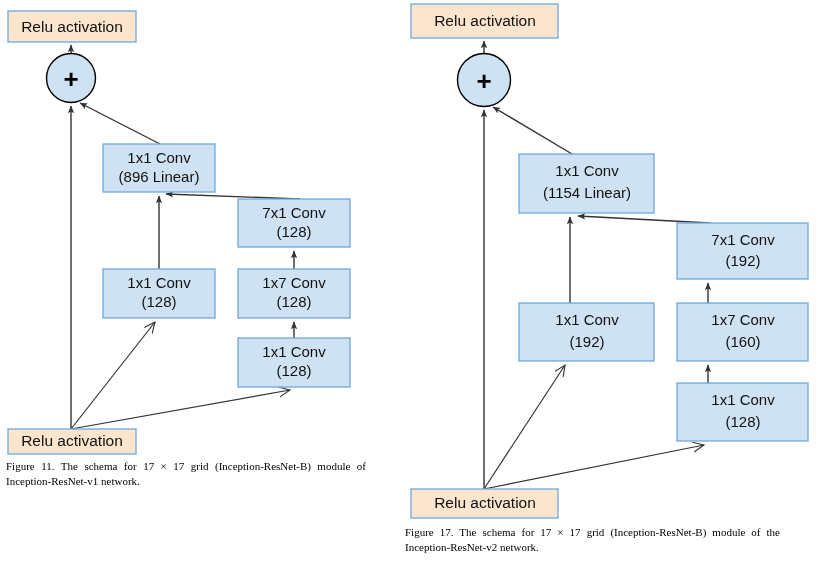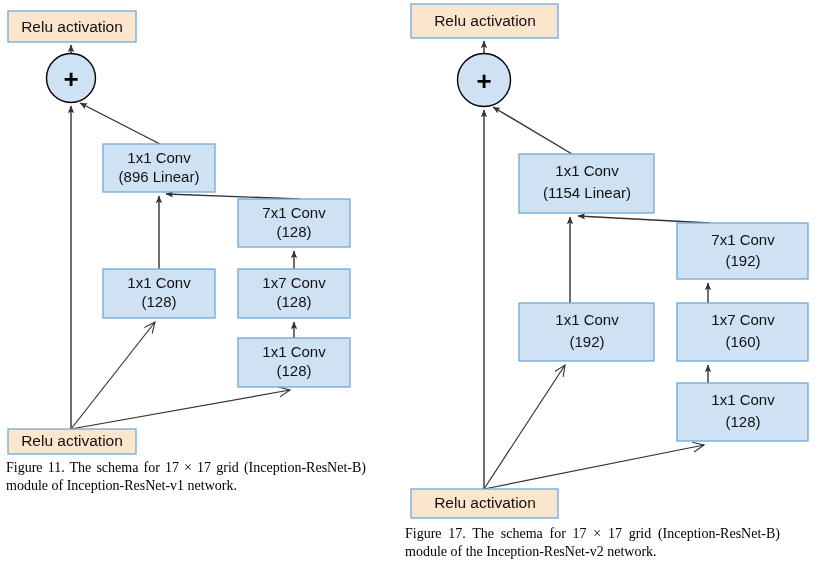--- a/index.html
+++ b/index.html
@@ -41,21 +41,21 @@
     font-family: "Liberation Sans", sans-serif;
     font-size: 26px;
     font-weight: bold;
     fill: #000000;
     text-anchor: middle;
     dominant-baseline: central;
   }
   .caption {
     position: absolute;
     font-family: "Liberation Serif", serif;
-    font-size: 14px;
+    font-size: 11px;
     line-height: 1.32;
     color: #000000;
     text-align: justify;
     text-justify: inter-word;
   }
   #caption-left { left: 6px; top: 459px; width: 360px; }
   #caption-right { left: 405px; top: 525px; width: 375px; font-family: Liberation Serif, serif; }
 </style>
 </head>
 <body>

